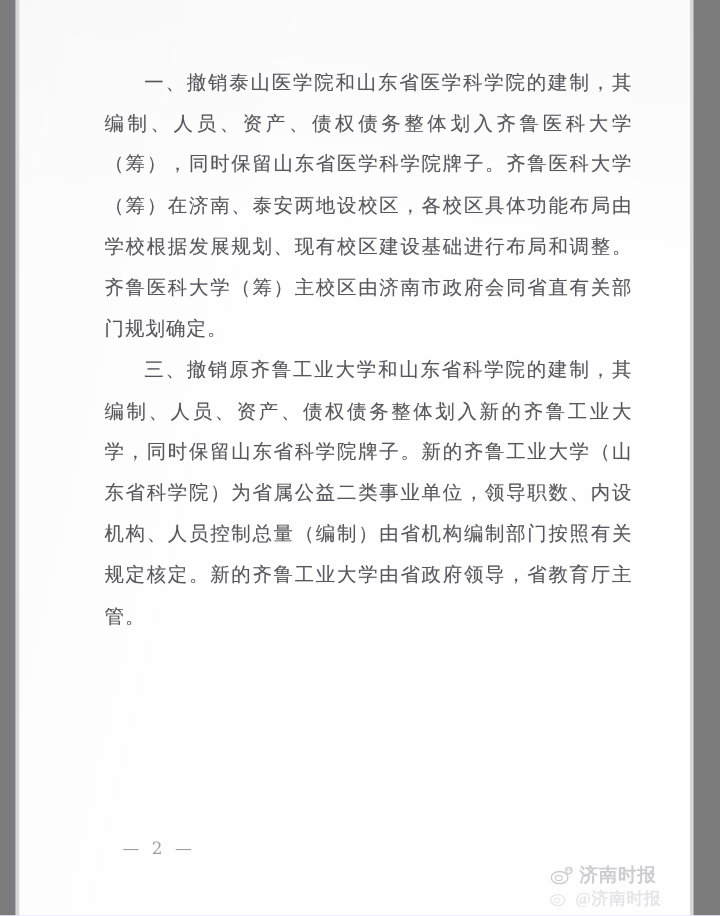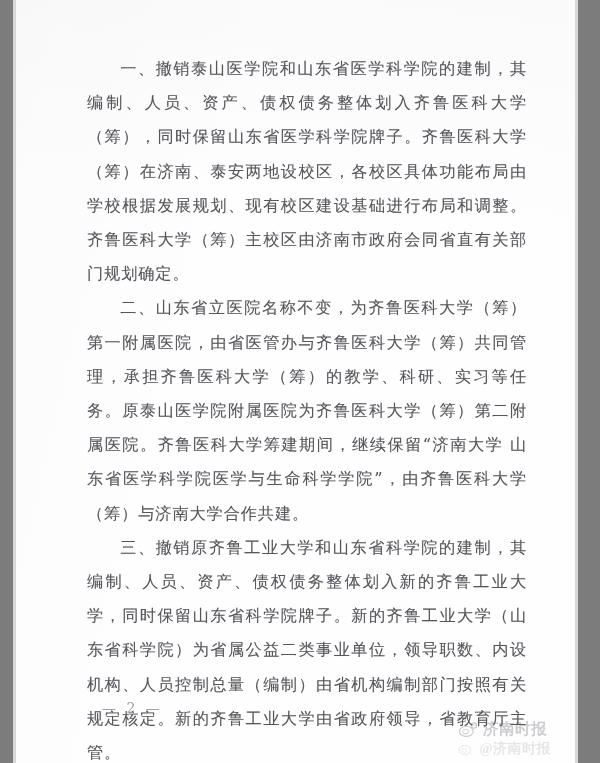--- a/index.html
+++ b/index.html
@@ -155,21 +155,20 @@
 
   <div class="gutter gutter-left"></div>
   <div class="gutter-seam seam-left"></div>
 
   <div class="paper">
 
     <div class="speckle"></div>
 
     <div class="body-text">
       <p class="para">一、撤销泰山医学院和山东省医学科学院的建制，其编制、人员、资产、债权债务整体划入齐鲁医科大学（筹），同时保留山东省医学科学院牌子。齐鲁医科大学（筹）在济南、泰安两地设校区，各校区具体功能布局由学校根据发展规划、现有校区建设基础进行布局和调整。齐鲁医科大学（筹）主校区由济南市政府会同省直有关部门规划确定。</p>
-      <p class="para">二、山东省立医院名称不变，为齐鲁医科大学（筹）第一附属医院，由省医管办与齐鲁医科大学（筹）共同管理，承担齐鲁医科大学（筹）的教学、科研、实习等任务。原泰山医学院附属医院为齐鲁医科大学（筹）第二附属医院。齐鲁医科大学筹建期间，继续保留“济南大学 山东省医学科学院医学与生命科学学院”，由齐鲁医科大学（筹）与济南大学合作共建。</p>
       <p class="para">三、撤销原齐鲁工业大学和山东省科学院的建制，其编制、人员、资产、债权债务整体划入新的齐鲁工业大学，同时保留山东省科学院牌子。新的齐鲁工业大学（山东省科学院）为省属公益二类事业单位，领导职数、内设机构、人员控制总量（编制）由省机构编制部门按照有关规定核定。新的齐鲁工业大学由省政府领导，省教育厅主管。</p>
 
     </div>
 
     <div class="page-number">— 2 —</div>
 
     <div class="watermark">
 
       <div class="wm-row wm-main">
         <span class="wm-logo">

